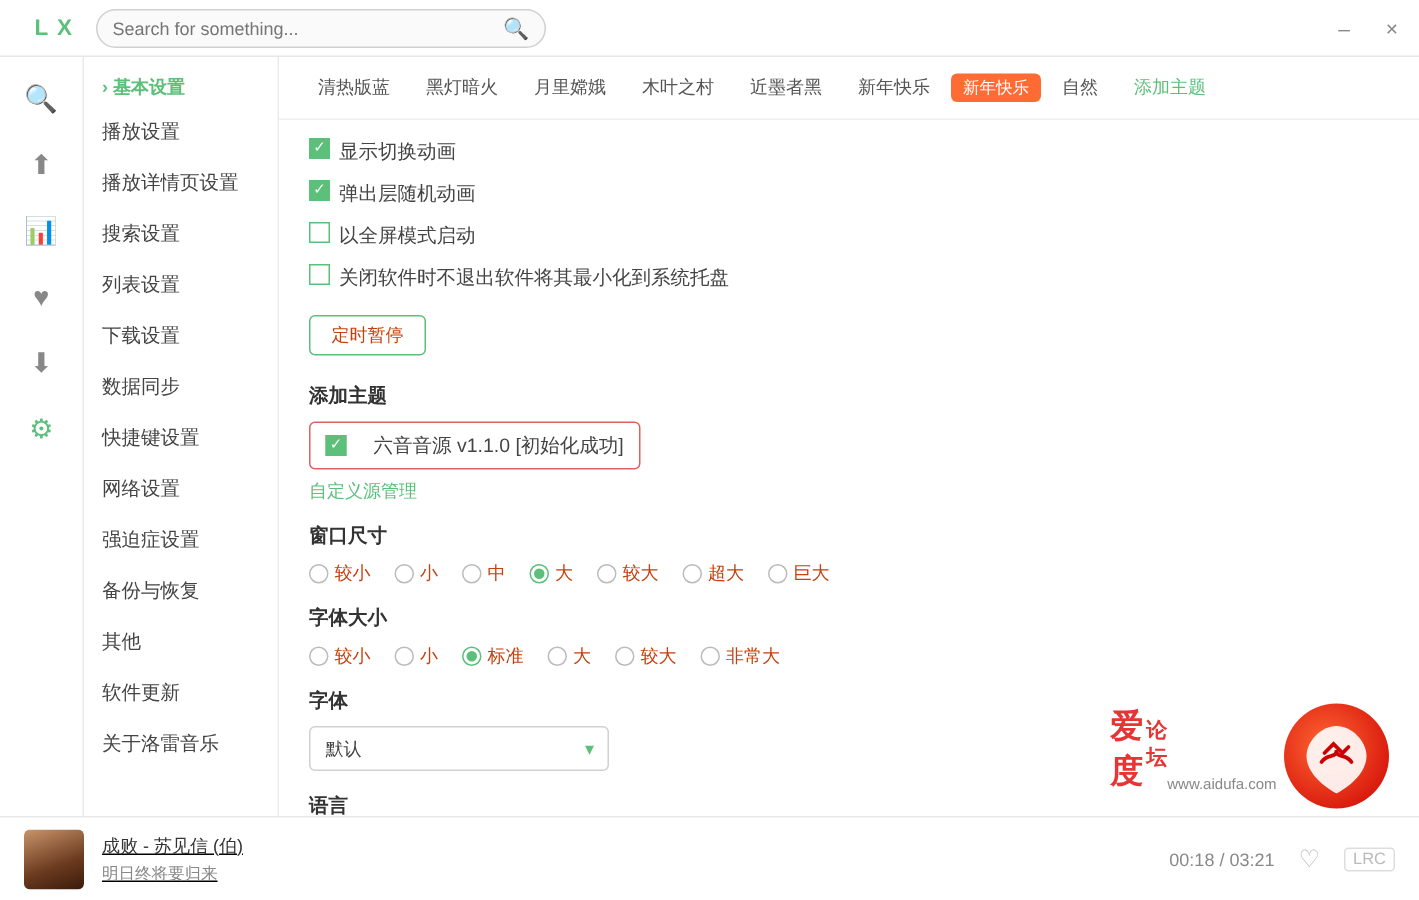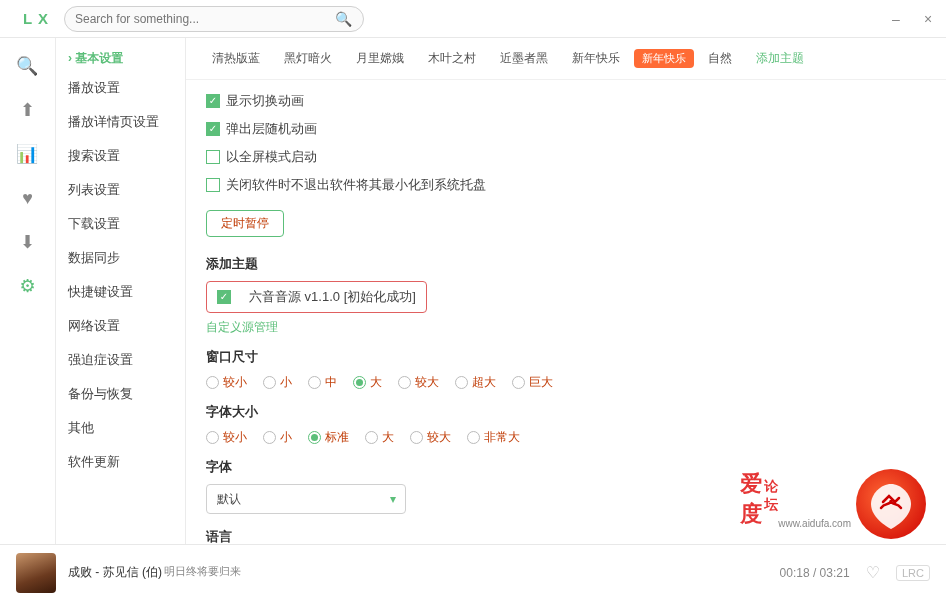--- a/index.html
+++ b/index.html
@@ -174,21 +174,21 @@
       border-radius: 4px;
       white-space: nowrap;
     }
 
     
     .settings-content {
       padding: 12px 20px;
     }
     .setting-row {
       display: flex;
-      align-items: center;
+      align-items: flex-start;
       margin-bottom: 10px;
       gap: 6px;
     }
     .checkbox-custom {
       width: 14px;
       height: 14px;
       border: 1px solid #5cbf7a;
       background: #fff;
       display: inline-flex;
       align-items: center;
@@ -344,22 +344,23 @@
       align-items: center;
       justify-content: center;
     }
     .album-art-inner {
       width: 100%;
       height: 100%;
       background: linear-gradient(160deg, #c8956a 0%, #6b3a1f 60%, #3a1a0a 100%);
     }
     .player-info {
       display: flex;
-      flex-direction: row;
+      flex-direction: column;
       gap: 2px;
+      text-decoration: underline;
     }
     .player-title {
       font-size: 12px;
       color: #333;
     }
     .player-artist {
       font-size: 11px;
       color: #888;
     }
     .player-center {
@@ -455,20 +456,21 @@
     <div class="sidebar-nav-item">搜索设置</div>
     <div class="sidebar-nav-item">列表设置</div>
     <div class="sidebar-nav-item">下载设置</div>
     <div class="sidebar-nav-item">数据同步</div>
     <div class="sidebar-nav-item">快捷键设置</div>
     <div class="sidebar-nav-item">网络设置</div>
     <div class="sidebar-nav-item">强迫症设置</div>
     <div class="sidebar-nav-item">备份与恢复</div>
     <div class="sidebar-nav-item">其他</div>
     <div class="sidebar-nav-item">软件更新</div>
+    <div class="sidebar-nav-item">关于洛雷音乐</div>
   </div>
 
   <div class="main-content">
 
     <div class="theme-tabs">
       <div class="theme-tab">清热版蓝</div>
       <div class="theme-tab">黑灯暗火</div>
       <div class="theme-tab">月里嫦娥</div>
       <div class="theme-tab">木叶之村</div>
       <div class="theme-tab">近墨者黑</div>

